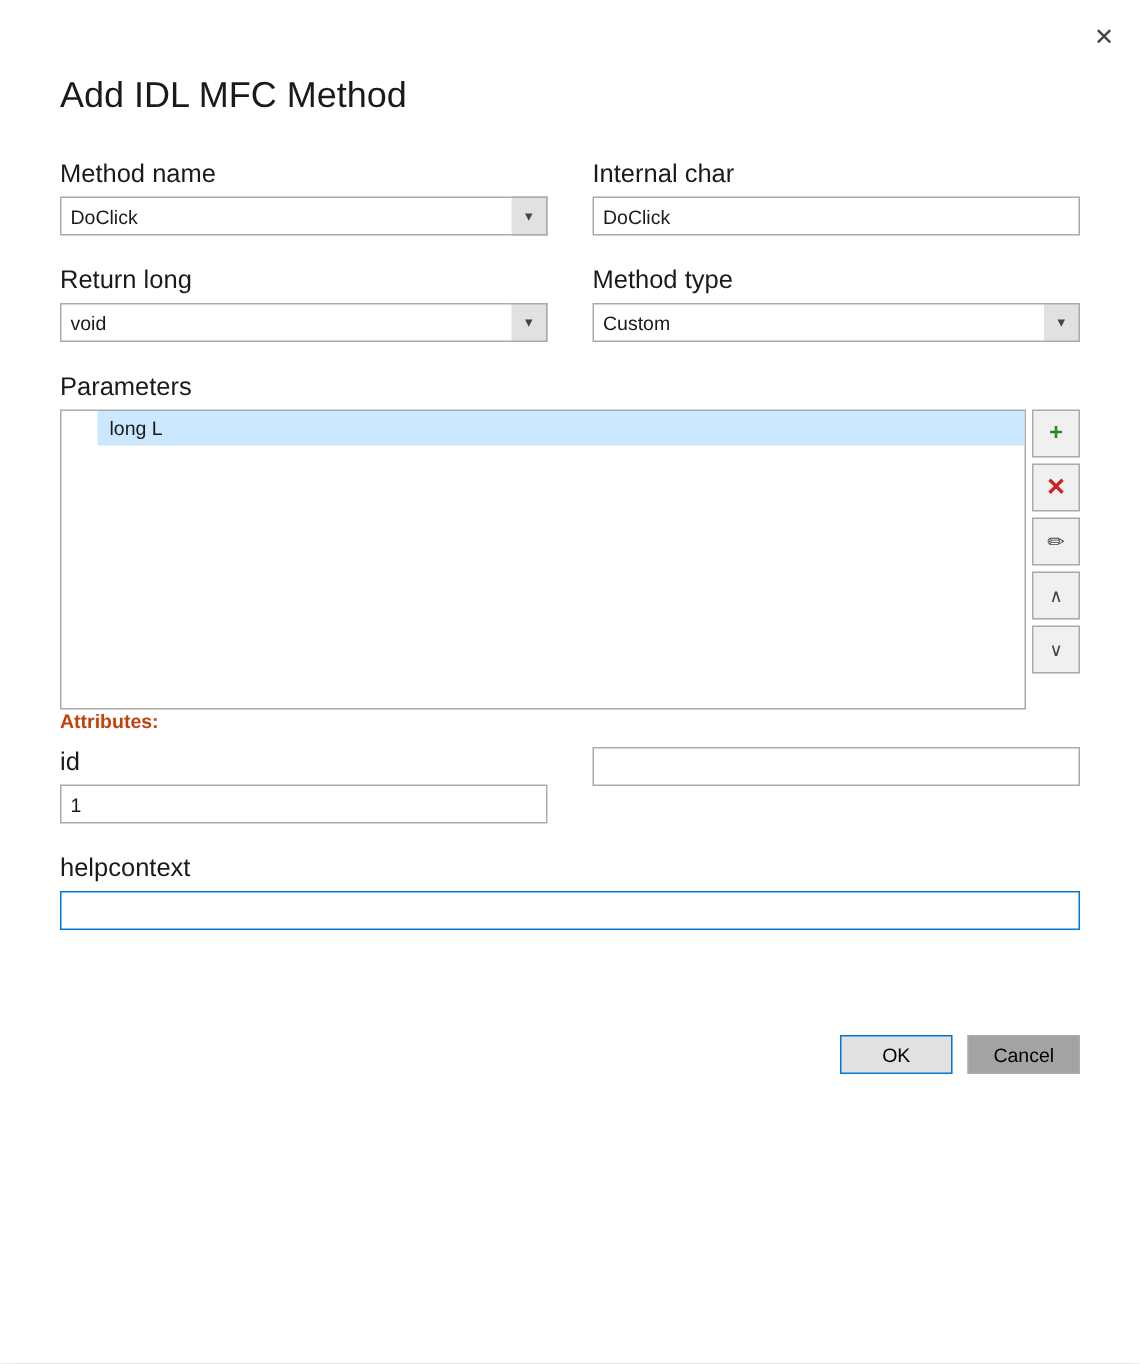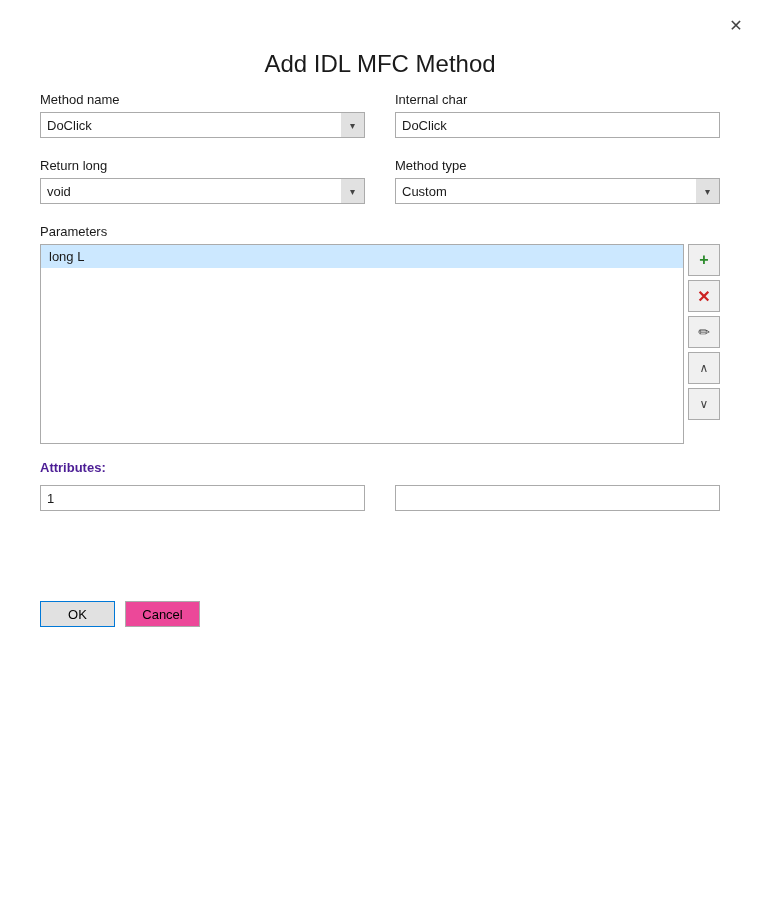--- a/index.html
+++ b/index.html
@@ -51,38 +51,37 @@
     }
 
     .dialog-content {
       padding: 10px 40px 30px 40px;
     }
 
     .dialog-title {
       font-size: 24px;
       font-weight: 300;
       color: #1a1a1a;
-      margin-bottom: 14px;
-      text-align: center;
+      margin-bottom: 28px;
     }
 
     .form-row {
       display: flex;
       gap: 30px;
       margin-bottom: 20px;
     }
 
     .form-group {
       display: flex;
       flex-direction: column;
       flex: 1;
     }
 
     .form-label {
-      font-size: 13px;
+      font-size: 17px;
       color: #1a1a1a;
       margin-bottom: 5px;
     }
 
     .form-input {
       height: 26px;
       border: 1px solid #ababab;
       background: #fff;
       padding: 2px 6px;
       font-size: 13px;
@@ -133,20 +132,21 @@
       display: flex;
       gap: 4px;
     }
 
     .parameters-list {
       flex: 1;
       border: 1px solid #ababab;
       background: #fff;
       height: 200px;
       overflow-y: auto;
+      padding-left: 24px;
     }
 
     .param-item {
       padding: 4px 8px;
       font-size: 13px;
       cursor: pointer;
       color: #1a1a1a;
     }
 
     .param-item.selected {
@@ -195,38 +195,37 @@
       font-size: 12px;
     }
 
     .attributes-section {
       margin-bottom: 20px;
     }
 
     .attributes-label {
       font-size: 13px;
       font-weight: 600;
-      color: #4c1d95;
+      color: #c2410c;
       margin-bottom: 10px;
-      margin-top: 16px;
     }
 
     .dialog-footer {
       display: flex;
-      justify-content: flex-start;
+      justify-content: flex-end;
       gap: 10px;
       padding: 0 40px;
       margin-top: 20px;
     }
 
     .btn {
       height: 26px;
       min-width: 75px;
       border: 1px solid #ababab;
-      background: #ec4899;
+      background: #a3a3a3;
       font-size: 13px;
       cursor: pointer;
       padding: 0 16px;
       outline: none;
     }
 
     .btn-primary {
       background: #e1e1e1;
       border: 1px solid #0078d7;
     }
@@ -300,28 +299,33 @@
           </button>
         </div>
       </div>
     </div>
 
     <div class="attributes-section">
       <div class="attributes-label">Attributes:</div>
 
       <div class="form-row">
         <div class="form-group">
+          <label class="form-label">id</label>
           <input type="text" class="form-input" value="1" style="">
         </div>
         <div class="form-group">
           <input type="text" class="form-input" value="" style="">
         </div>
       </div>
 
       <div class="form-row">
+        <div class="form-group">
+          <label class="form-label">helpcontext</label>
+          <input type="text" class="form-input" style="border: 1px solid rgb(0, 120, 215);" value="">
+        </div>
       </div>
     </div>
   </div>
 
   <div class="dialog-footer">
     <button class="btn btn-primary">OK</button>
     <button class="btn">Cancel</button>
   </div>
 </div>
 

